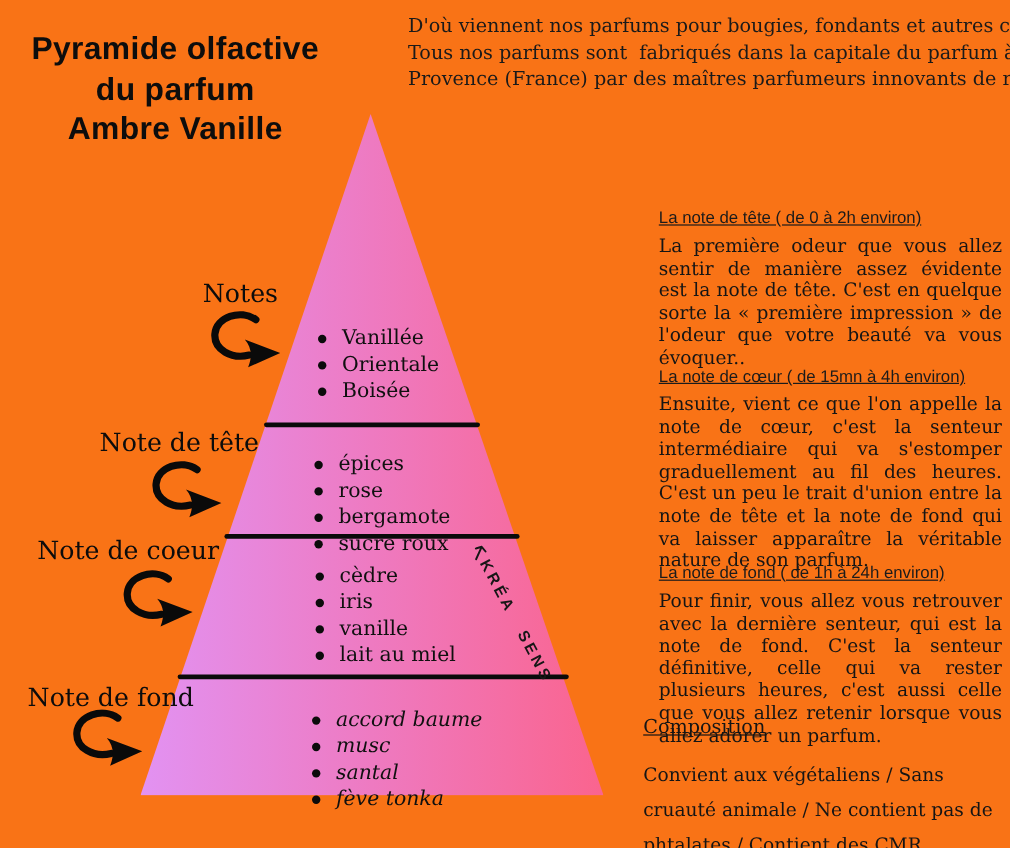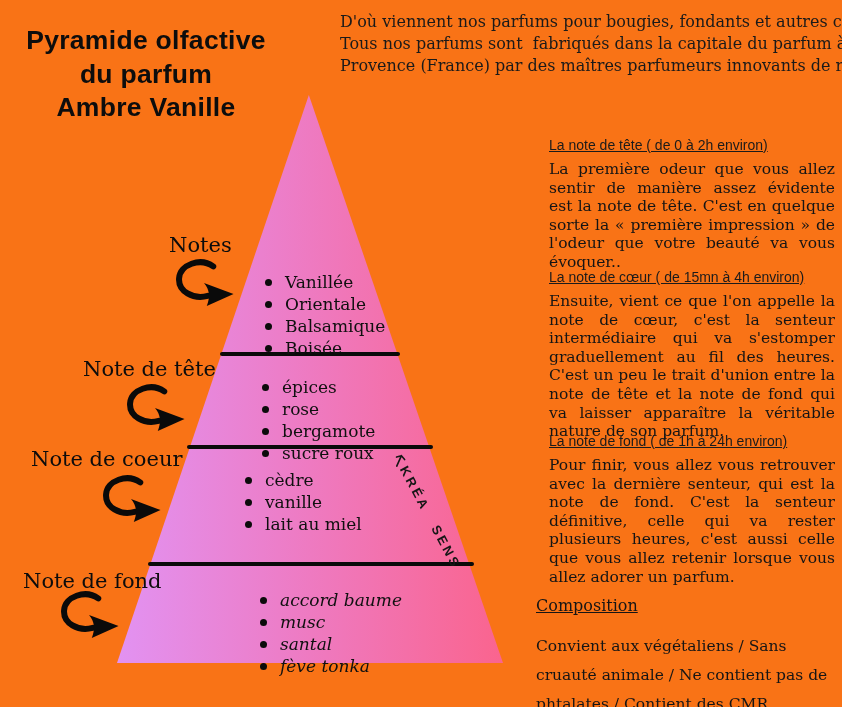--- a/index.html
+++ b/index.html
@@ -32,21 +32,21 @@
   .note-list{position:absolute;margin:12px;padding:0;list-style:none;}
   .note-list li{
     display:flex;align-items:center;font-size:17px;line-height:22px;color:#101010;
   }
   .note-list li::before{
     content:"";width:7px;height:7px;border-radius:50%;background:#0b0b0b;
     margin-right:13px;flex:0 0 auto;
   }
   .l1{left:253px;top:259px;}
   .l2{left:250px;top:364px;}
-  .l3{left:233px;top:457px;}
+  .l3{left:251px;top:457px;}
   .l4{left:248px;top:577px;font-style:italic;}
   
   .side-label{position:absolute;font-size:21px;color:#0c0c0c;white-space:nowrap;text-align:center;}
   .lab1{left:169px;top:233px;}
   .lab2{left:83px;top:357px;}
   .lab3{left:31px;top:447px;}
   .lab4{left:23px;top:569px;}
   .swoosh{position:absolute;width:64px;height:48px;}
   .a1{left:172px;top:259px;}
   .a2{left:123px;top:384px;}
@@ -59,21 +59,21 @@
     font-size:13px;font-weight:600;letter-spacing:3px;word-spacing:12px;
     color:#161616;white-space:nowrap;display:flex;align-items:center;gap:2px;
   }
   
   .note-block{position:absolute;left:549px;width:286px;}
   .nb1{top:136px;}
   .nb2{top:268px;}
   .nb3{top:432px;}
   .note-heading{
     font-family:"Liberation Sans", sans-serif;font-size:14px;line-height:19px;
-    color:#1b1b1b;text-decoration:underline;
+    color:#1b1b1b;text-decoration:underline;margin-top:36px;
   }
   .note-body{
     margin-top:5px;font-size:15.5px;line-height:18.6px;color:#151515;
     text-align:justify;
   }
   .composition{position:absolute;left:536px;top:596px;width:302px;}
   .comp-heading{
     font-size:16px;line-height:20px;color:#151515;text-decoration:underline;
   }
   .comp-body{margin-top:16px;font-size:15.5px;line-height:29px;color:#151515;}
@@ -96,33 +96,33 @@
   </div>
 
   <div class="pyramid"></div>
   <div class="divider d1"></div>
   <div class="divider d2"></div>
   <div class="divider d3"></div>
 
   <ul class="note-list l1">
     <li>Vanillée</li>
     <li>Orientale</li>
-    <li>Balsamique</li>
     <li>Boisée</li>
   </ul>
 
   <ul class="note-list l2">
     <li>épices</li>
     <li>rose</li>
     <li>bergamote</li>
     <li>sucre roux</li>
   </ul>
 
   <ul class="note-list l3">
     <li>cèdre</li>
+    <li>iris</li>
     <li>vanille</li>
     <li>lait au miel</li>
   </ul>
 
   <ul class="note-list l4">
     <li>accord baume</li>
     <li>musc</li>
     <li>santal</li>
     <li>fève tonka</li>
   </ul>

